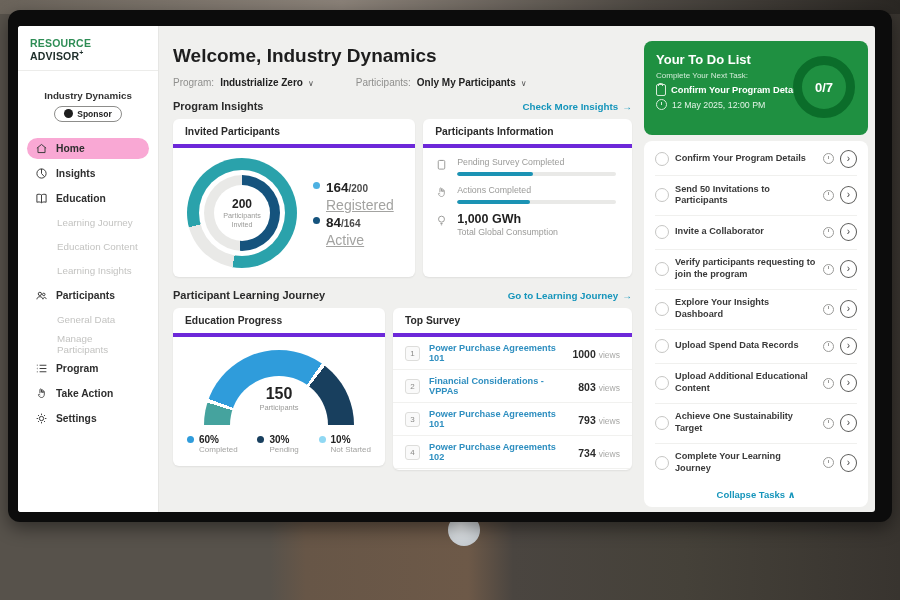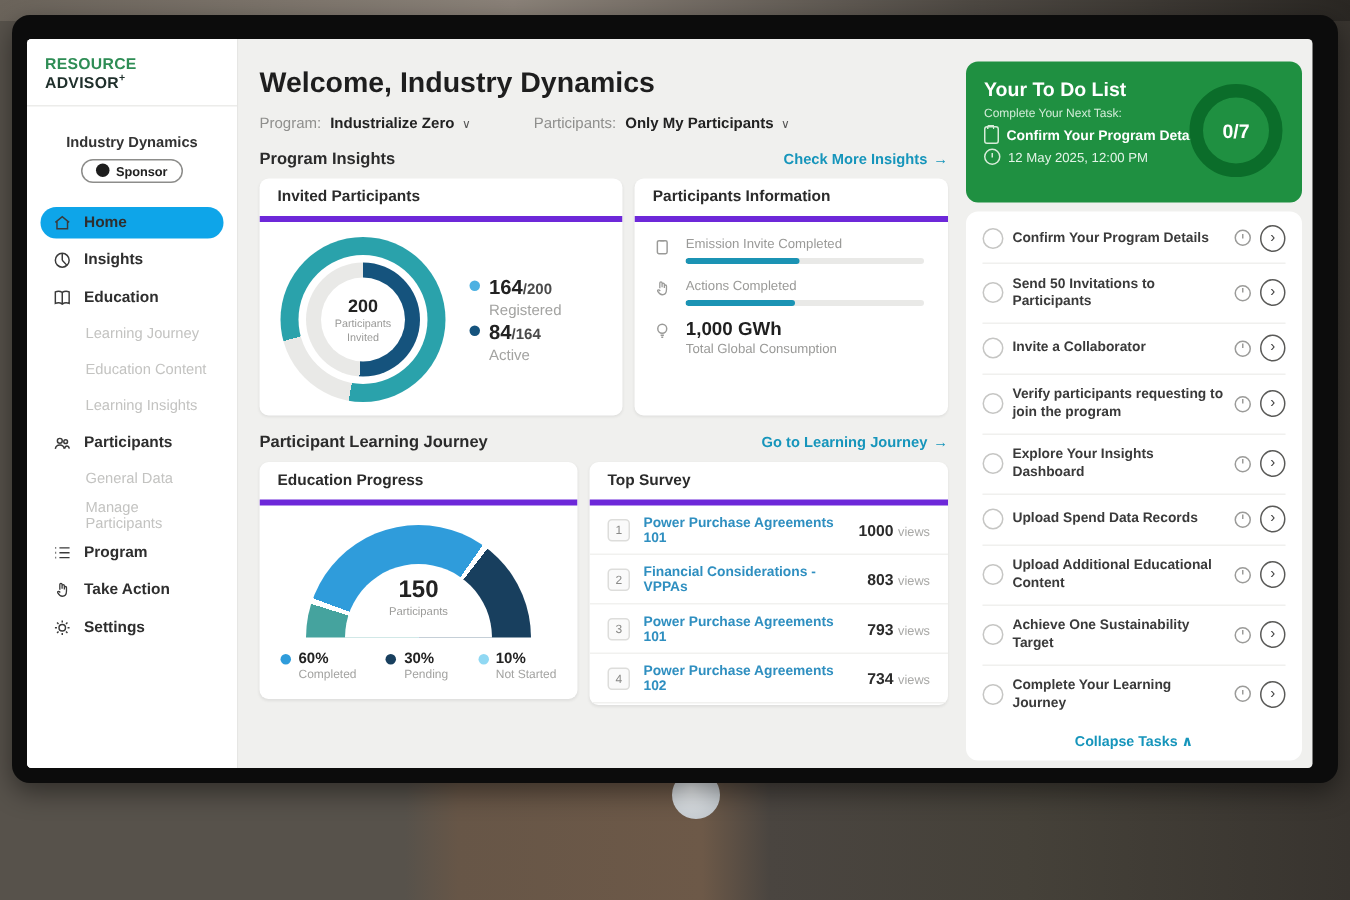--- a/index.html
+++ b/index.html
@@ -19,21 +19,21 @@
   .sidebar{width:140px;background:#fff;border-right:1px solid #e6e6e4;flex-shrink:0;display:flex;flex-direction:column;}
   .logo{padding:11px 12px 8px;font-size:10.5px;font-weight:bold;letter-spacing:.2px;border-bottom:1px solid #ececea;}
   .logo .lp{color:#2e8d55;} .logo .ls{color:#20302c;} .logo sup{font-size:7px;color:#20302c;}
   .org{padding-top:19px;text-align:center;font-size:9.8px;font-weight:bold;color:#333;}
   .badge{margin:5px auto 2px;display:flex;align-items:center;gap:4px;width:max-content;
     border:1px solid #8d8d8b;border-radius:10px;padding:2px 9px;font-size:8.5px;font-weight:bold;color:#222;}
   .badge-dot{width:9px;height:9px;border-radius:50%;background:#1d1d1d;}
   .nav{list-style:none;margin:10px 0 0;padding:0 9px;}
   .nav-item{display:flex;align-items:center;gap:8px;height:21px;margin:4px 0;padding:0 8px;border-radius:12px;
     font-size:10.3px;font-weight:bold;color:#2e2e2e;cursor:pointer;}
-  .nav-item.active{background:#0ea5e9;}
+  .nav-item.active{background:#f9a8d4;}
   .nav-sub{display:flex;align-items:center;height:20px;margin:4px 0;padding:0 8px 0 30px;
     font-size:9.8px;color:#c3c3c1;cursor:pointer;}
   .nico{width:13px;height:13px;flex-shrink:0;color:#3a3a3a;}
   .nico svg{width:13px;height:13px;display:block;}
   
   .main{flex:1;padding:10px 12px 0 14px;min-width:0;}
   .welcome{font-size:19px;font-weight:bold;color:#1e1e1e;margin:9px 0 10px;}
   .filters{display:flex;gap:42px;font-size:10px;margin-bottom:4px;}
   .f-label{color:#8f8f8d;}
   .f-value{font-weight:bold;color:#222;margin-left:6px;cursor:pointer;}
@@ -54,21 +54,21 @@
   .donut-inner-ring{position:absolute;inset:17px;border-radius:50%;}
   .donut-center{position:absolute;inset:27px;border-radius:50%;background:#fff;display:flex;flex-direction:column;
     align-items:center;justify-content:center;text-align:center;}
   .dc-value{font-size:12px;font-weight:bold;color:#222;}
   .dc-label{font-size:7.2px;color:#9a9a98;width:48px;line-height:1.2;margin-top:1px;}
   .inv-legend{display:flex;flex-direction:column;}
   .leg-item{display:flex;gap:6px;align-items:flex-start;}
   .leg-dot{width:7px;height:7px;border-radius:50%;margin-top:4px;flex-shrink:0;}
   .leg-num{font-size:13.5px;font-weight:bold;color:#222;}
   .leg-den{font-size:10px;font-weight:bold;color:#4a4a4a;}
-  .leg-label{font-size:10px;color:#a3a3a1;margin-top:1px;}
+  .leg-label{font-size:14px;color:#a3a3a1;margin-top:1px;text-decoration:underline;}
   
   .card-info{flex:1;height:158px;}
   .metric{display:flex;gap:9px;padding:8px 12px 0;}
   .m-icon{width:13px;height:13px;color:#9a9a98;margin-top:2px;flex-shrink:0;}
   .m-icon svg{width:13px;height:13px;display:block;}
   .m-body{flex:1;}
   .m-value{font-size:12.5px;font-weight:bold;color:#1f1f1f;}
   .m-label{font-size:8.8px;color:#9a9a98;margin:1px 0 5px;}
   .m-bar{height:4px;background:#e9e9e7;border-radius:2px;overflow:hidden;margin-right:4px;}
   .m-fill{height:100%;background:#1b93b4;border-radius:2px;}
@@ -271,21 +271,21 @@
           <div class="card card-info">
             <div class="card-h">Participants Information</div>
             <div class="metric">
               <span class="m-icon">
                   <svg viewBox="0 0 24 24" fill="none" stroke="currentColor" stroke-width="1.8">
                     <rect x="6" y="4.5" width="12" height="16" rx="2"></rect>
                     <path d="M9.5 4.5h5"></path>
                   </svg>
                 </span>
               <span class="m-body">
-                <div class="m-label">Emission Invite Completed</div>
+                <div class="m-label">Pending Survey Completed</div>
                 <div class="m-bar">
                     <div class="m-fill" style="width: 48%;"></div>
                   </div>
               </span>
             </div>
             <div class="metric">
               <span class="m-icon">
                   <svg viewBox="0 0 24 24" fill="none" stroke="currentColor" stroke-width="1.6">
                     <path d="M9 11.5V5a1.4 1.4 0 0 1 2.8 0v5M11.8 10V6.5a1.4 1.4 0 0 1 2.8 0V11M14.6 11V8.7a1.3 1.3 0 0 1 2.6 0V13c0 3.8-1.7 6.4-5.1 6.4-2.7 0-4.1-1.5-5.6-4.1-.8-1.4.6-2.6 1.9-1.6l1.2 1"></path>
                   </svg>

